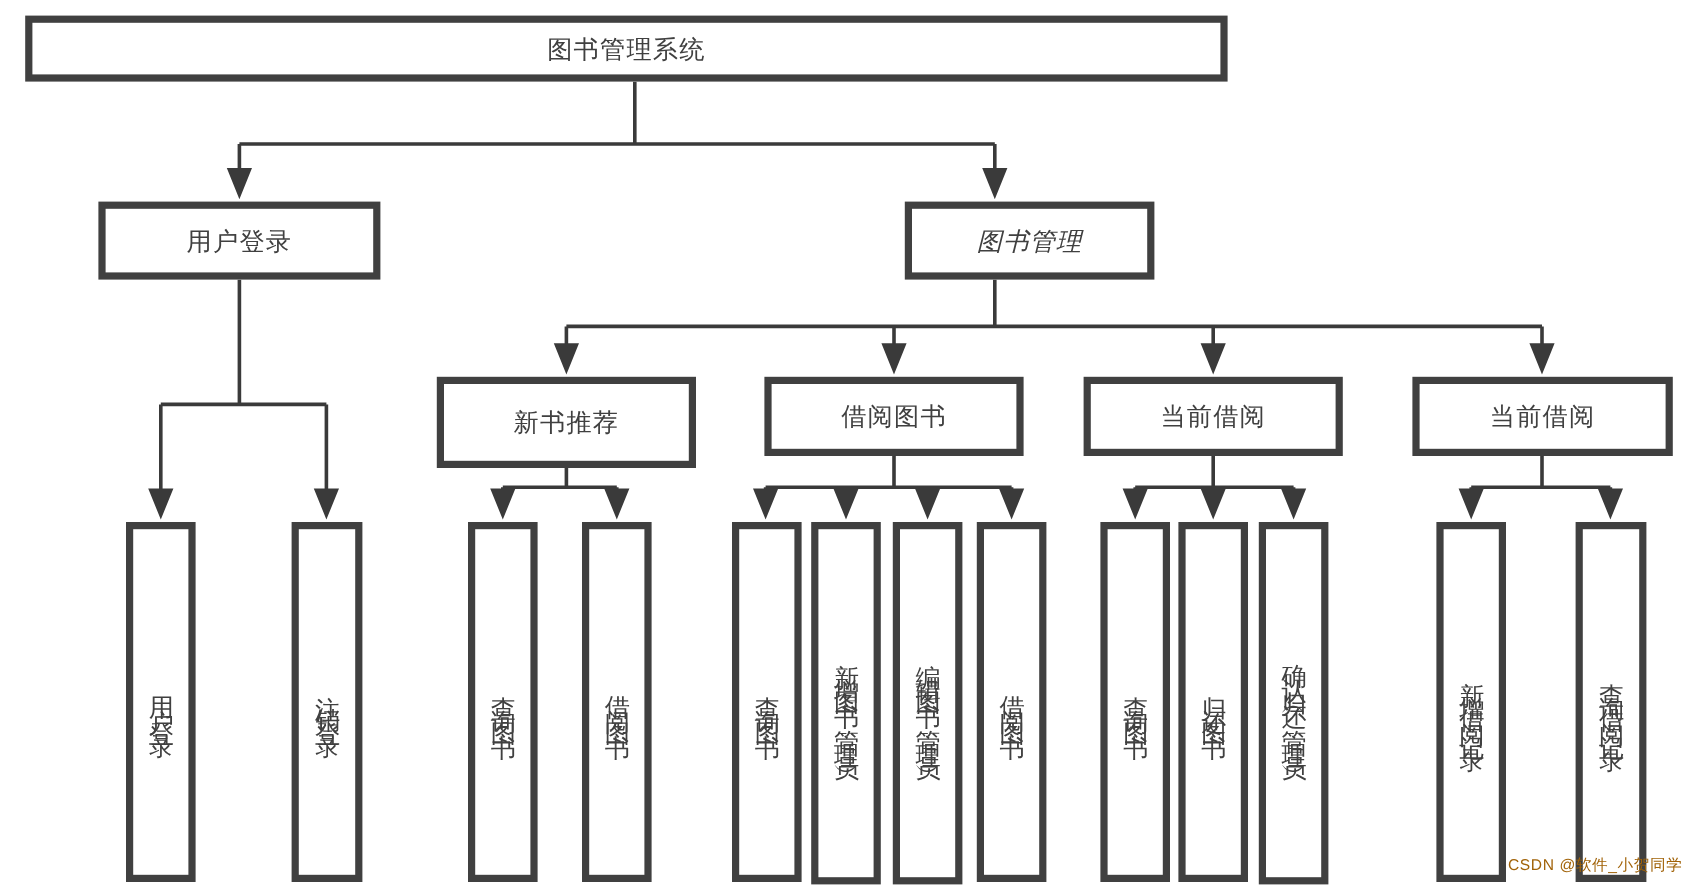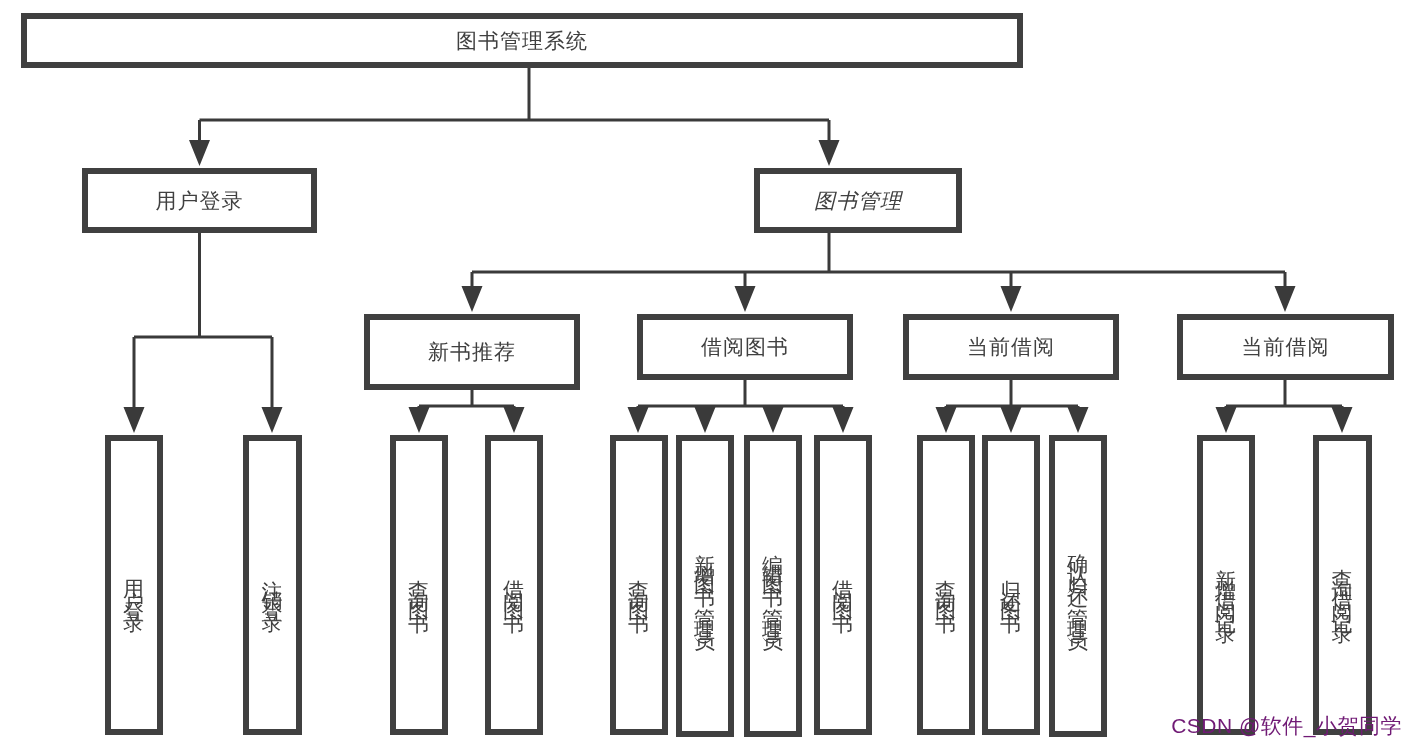--- a/index.html
+++ b/index.html
@@ -29,22 +29,22 @@
     writing-mode: vertical-rl;
     text-orientation: mixed;
     letter-spacing: 11px;
     line-height: 1;
   }
   #watermark {
     position: absolute;
     top: 712px;
     right: 3px;
     z-index: 5;
-    color: #701a75;
-    font-size: 21px;
+    color: #a16207;
+    font-size: 13px;
     letter-spacing: 0.5px;
     white-space: nowrap;
   }
 </style>
 </head>
 <body>
 
 <div id="stage">
 
   <svg id="wires" width="1405" height="747" viewBox="0 0 1405 747">

